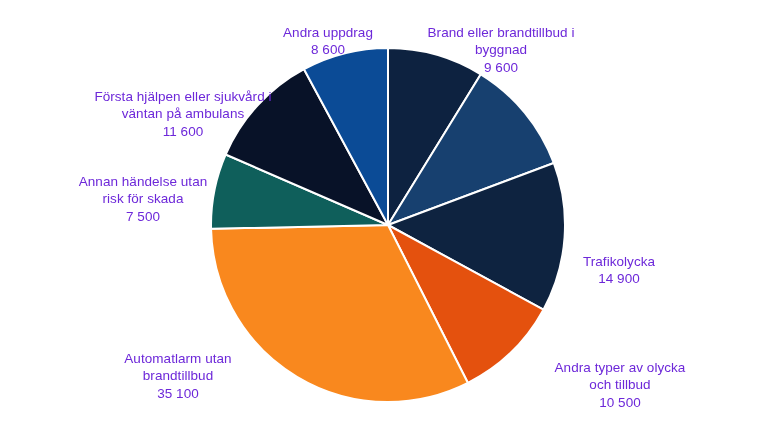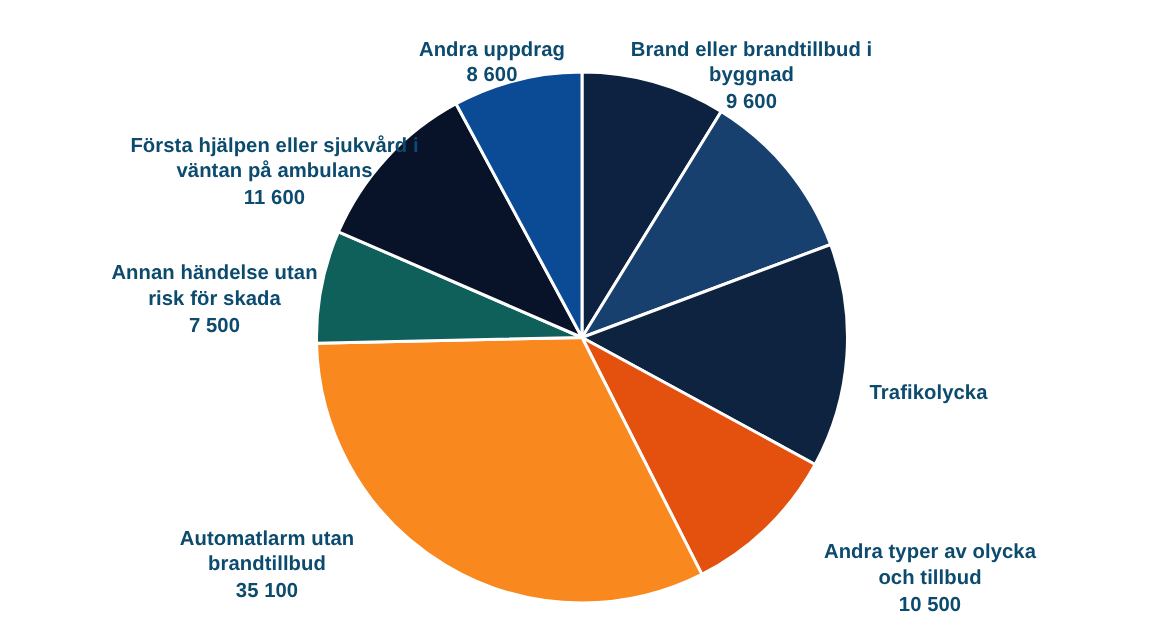--- a/index.html
+++ b/index.html
@@ -11,24 +11,23 @@
     color:#3a3a3a;
     overflow:hidden;
     position:relative;
   }
   #chart-root{position:absolute;left:0;top:0;width:770px;height:421px;}
   svg.pie{position:absolute;left:0;top:0;width:770px;height:421px;}
   .label{
     position:absolute;
     font-size:13.5px;
     line-height:17.5px;
-    color:#0c4a6e;
+    color:#6d28d9;
     white-space:pre-line;
     letter-spacing:0.05px;
-    font-weight:bold;
   }
   .label .val{display:block;}
   .ta-c{text-align:center;}
 </style>
 </head>
 <body>
 
 <div id="chart-root">
 
   <svg class="pie" viewBox="0 0 770 421">
@@ -51,20 +50,21 @@
 
   <div class="label ta-c" style="left:406px;top:6px;width:190px;">
     <span>Brand eller brandtillbud i</span>
     <span>byggnad</span>
     <span class="val">9 600</span>
   </div>
 
 
   <div class="label ta-c" style="left:544px;top:235px;width:150px;">
     <span>Trafikolycka</span>
+    <span class="val">14 900</span>
   </div>
 
   <div class="label ta-c" style="left:520px;top:341px;width:200px;">
     <span>Andra typer av olycka</span>
     <span>och tillbud</span>
     <span class="val">10 500</span>
   </div>
 
   <div class="label ta-c" style="left:78px;top:332px;width:200px;">
     <span>Automatlarm utan</span>

